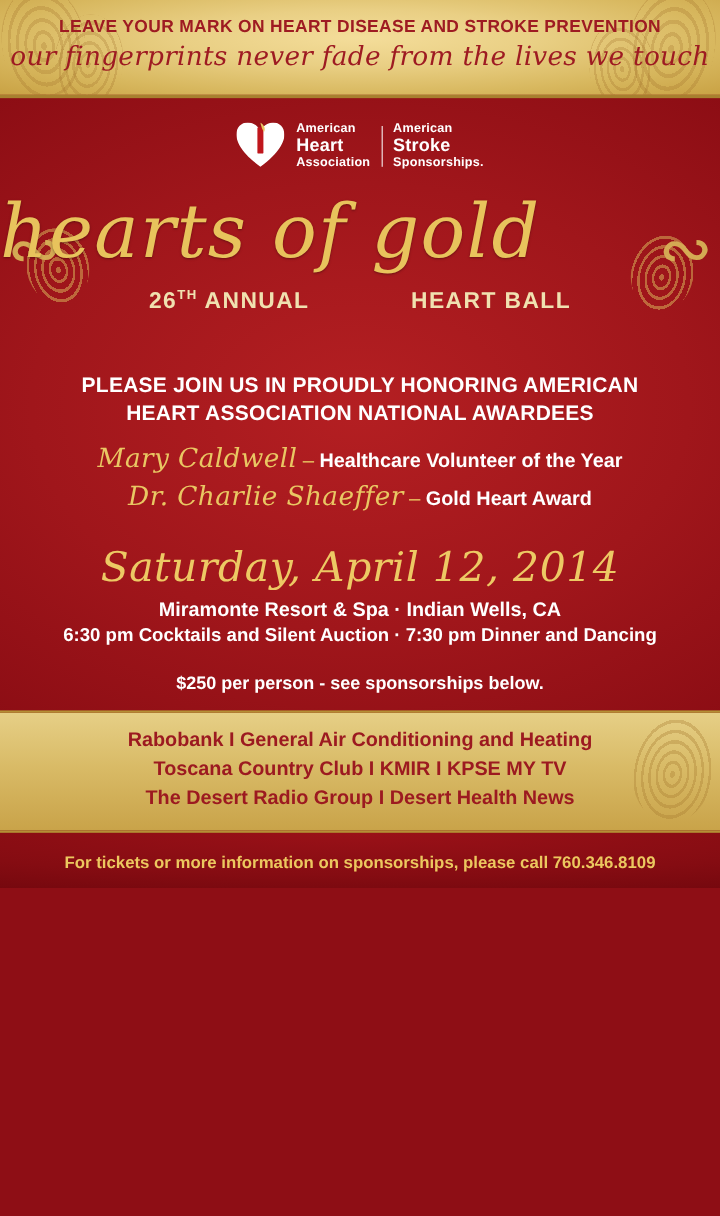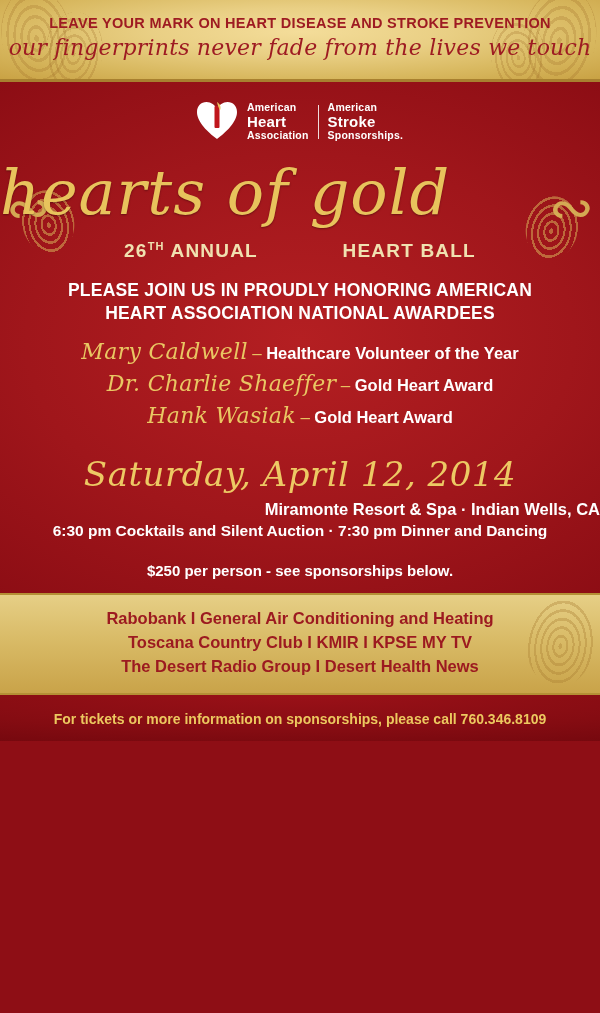--- a/index.html
+++ b/index.html
@@ -148,21 +148,21 @@
   .annual-line .gap { display:inline-block; width:72px; }
   .annual-line sup { font-size:11px; }
 
   
   .honoring {
     text-align:center;
     color:#fff;
     font-weight:bold;
     font-size:17.5px;
     line-height:1.3;
-    margin-top:17px;
+    margin-top:48px;
     padding:0 36px;
     letter-spacing:.2px;
   }
   .awardees { margin-top:14px; }
   .awardee {
     text-align:center;
     margin:7px 0;
     white-space:nowrap;
   }
   .awardee .name {
@@ -181,21 +181,21 @@
   .date-line {
     text-align:center;
     margin-top:26px;
     font-family:"DejaVu Serif", serif;
     font-style:italic;
     font-size:34px;
     color:#edc964;
     letter-spacing:.5px;
   }
   .venue {
-    text-align:right;
+    text-align:center;
     color:#fff;
     font-size:16.5px;
     font-weight:bold;
     margin-top:6px;
   }
   .times {
     text-align:center;
     color:#fff;
     font-size:15.5px;
     font-weight:bold;
@@ -353,25 +353,20 @@
       <div class="awardee">
         <span class="name">Mary Caldwell</span>
         <span class="sep">–</span>
         <span class="award">Healthcare Volunteer of the Year</span>
       </div>
       <div class="awardee">
         <span class="name">Dr.  Charlie Shaeffer</span>
         <span class="sep">–</span>
         <span class="award">Gold Heart Award</span>
       </div>
-      <div class="awardee">
-        <span class="name">Hank Wasiak</span>
-        <span class="sep">–</span>
-        <span class="award">Gold Heart Award</span>
-      </div>
     </div>
 
     <div class="date-line">Saturday, April 12, 2014</div>
     <div class="venue">Miramonte Resort &amp; Spa · Indian Wells, CA</div>
     <div class="times">6:30 pm Cocktails and Silent Auction · 7:30 pm Dinner and Dancing</div>
     <div class="price">$250 per person - see sponsorships below.</div>
 
     <div class="sponsor-band">
       <div class="band-print"></div>
       <div class="sponsor-label">Locally Sponsored by:</div>

